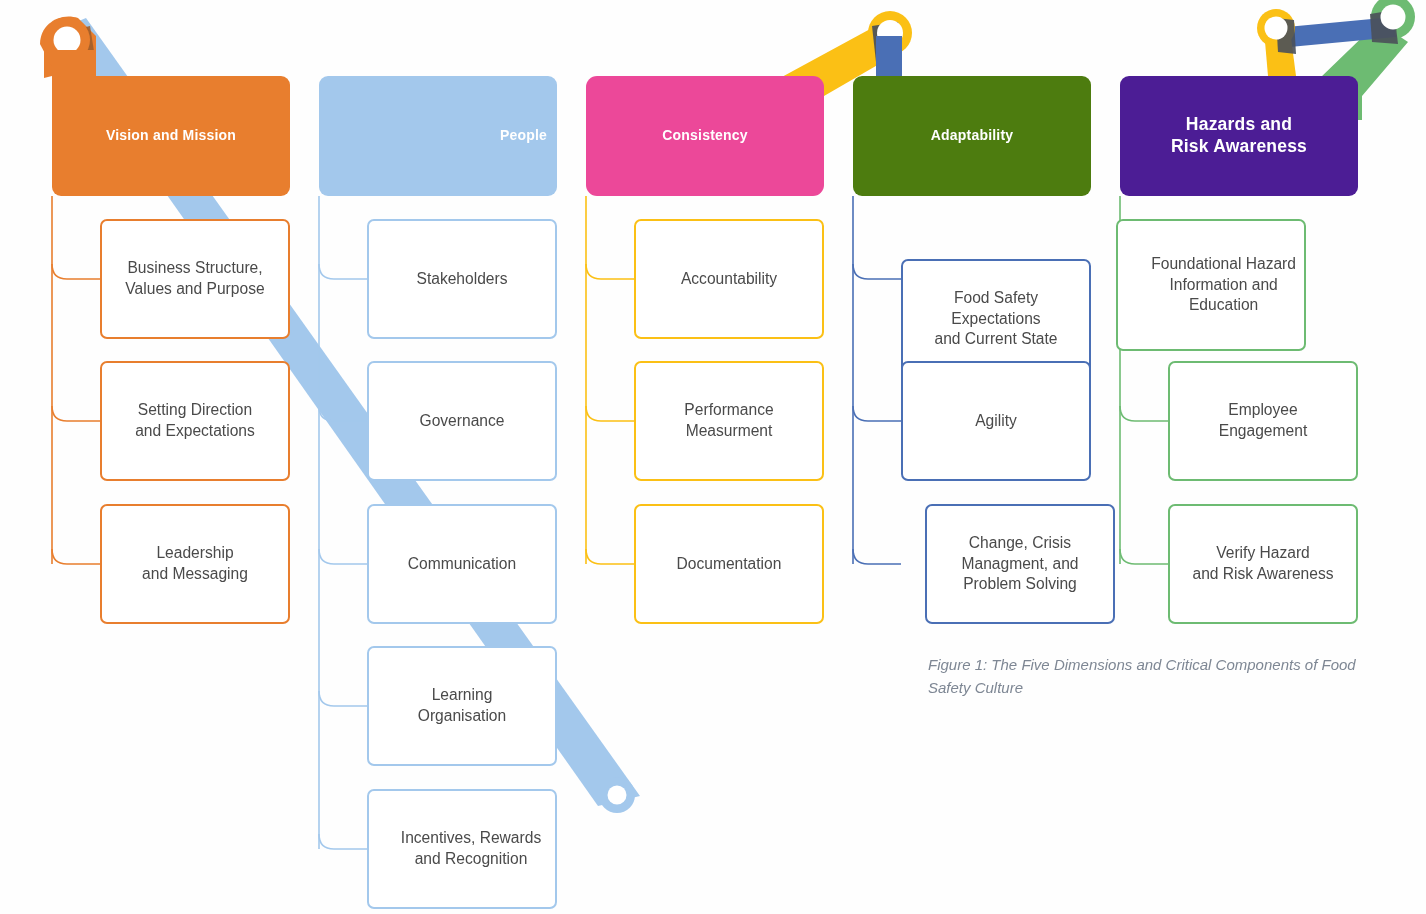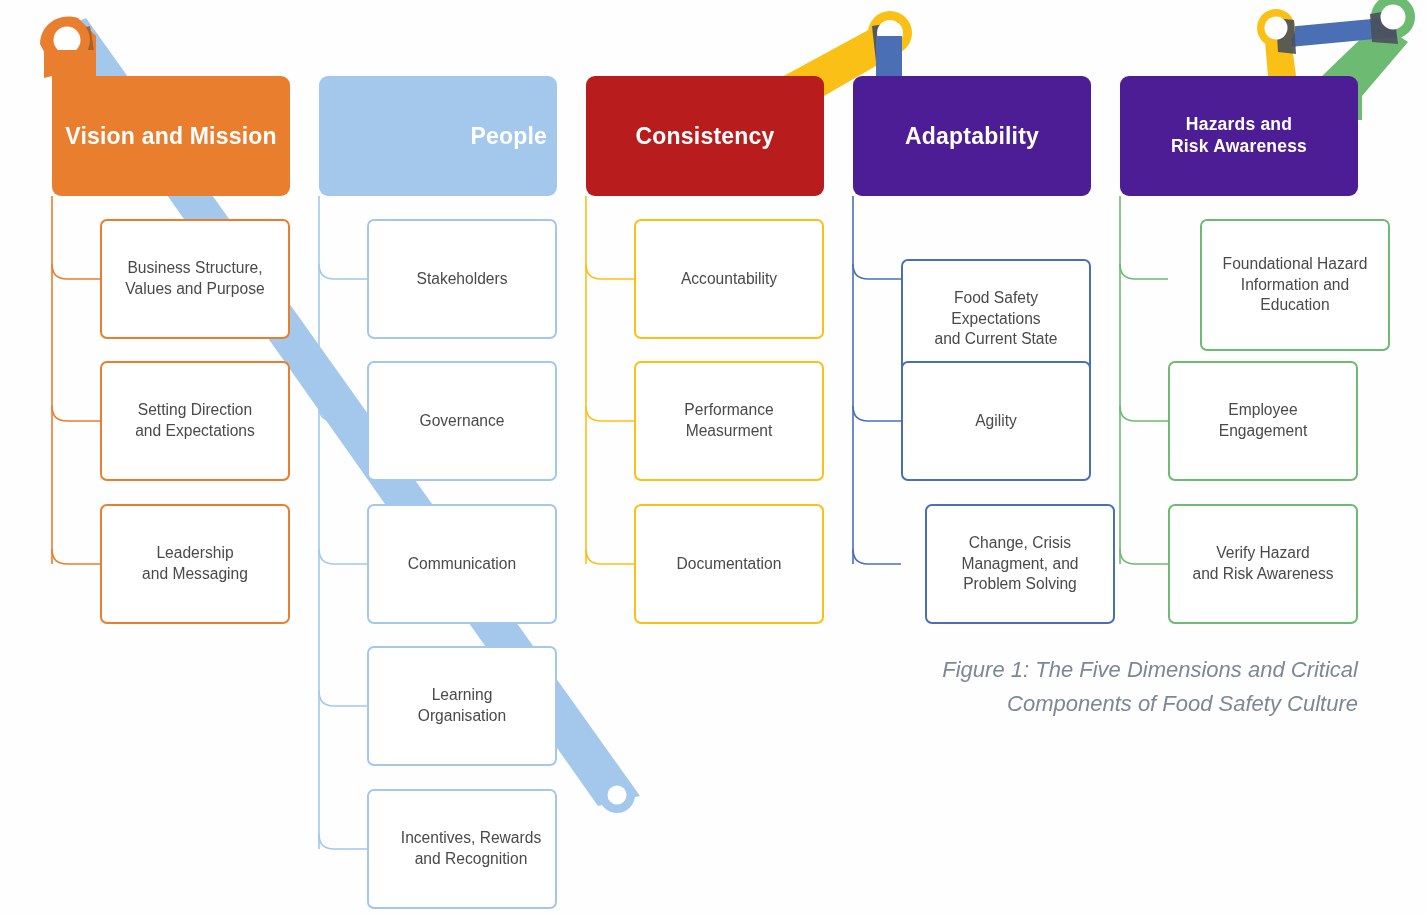--- a/index.html
+++ b/index.html
@@ -15,21 +15,21 @@
   .col{position:absolute;top:0;z-index:3;}
 
   .hdr{
     position:absolute;
     width:238px;height:120px;
     border-radius:9px;
     display:flex;align-items:center;justify-content:center;
     text-align:center;
     color:#ffffff;
     font-weight:bold;
-    font-size:23px;
+    font-size:14px;
     line-height:1.25;
     letter-spacing:.2px;
     box-sizing:border-box;
     padding:0 10px;
   }
   .hdr.two-line{font-size:17.5px;}
 
   .node{
     position:absolute;
     width:190px;
@@ -44,23 +44,23 @@
     line-height:1.33;
     padding:6px 8px;
   }
 
   .caption{
     position:absolute;
     z-index:4;
     right:68px;
     top:653px;
     width:430px;
-    text-align:right;
+    text-align:left;
     font-style:italic;
-    font-size:22px;
+    font-size:15px;
     line-height:1.55;
     color:#7e8794;
   }
 </style>
 </head>
 <body>
 
 <div id="stage">
 
   <svg id="ribbons" viewBox="0 0 1426 914">
@@ -195,54 +195,54 @@
     </div>
     <div class="node" style="left:367px;top:646px;height:120px;border-color:#a3c8ec;">
       <span>Learning<br>Organisation</span>
     </div>
     <div class="node" style="left:367px;top:789px;height:120px;border-color:#a3c8ec;padding-left:26px;">
       <span>Incentives, Rewards<br>and Recognition</span>
     </div>
   </div>
 
   <div class="col">
-    <div class="hdr" style="left:586px;top:76px;background:#b91c1c;">
+    <div class="hdr" style="left:586px;top:76px;background:#ec4899;border-radius:11px;">
       <span>Consistency</span>
     </div>
     <div class="node" style="left:634px;top:219px;height:120px;border-color:#fbc015;">
       <span>Accountability</span>
     </div>
     <div class="node" style="left:634px;top:361px;height:120px;border-color:#fbc015;text-align:center;">
       <span>Performance<br>Measurment</span>
     </div>
     <div class="node" style="left:634px;top:504px;height:120px;border-color:#fbc015;">
       <span>Documentation</span>
     </div>
   </div>
 
   <div class="col">
-    <div class="hdr" style="left:853px;top:76px;background:#4c1d95;">
+    <div class="hdr" style="left:853px;top:76px;background:#4d7c0f;">
       <span>Adaptability</span>
     </div>
     <div class="node" style="left:901px;top:219px;height:120px;border-color:#4a6fb5;margin-top:40px;">
       <span>Food Safety<br>Expectations<br>and Current State</span>
     </div>
     <div class="node" style="left:901px;top:361px;height:120px;border-color:#4a6fb5;">
       <span>Agility</span>
     </div>
     <div class="node" style="left:901px;top:504px;height:120px;border-color:#4a6fb5;margin-left:24px;">
       <span>Change, Crisis<br>Managment, and<br>Problem Solving</span>
     </div>
   </div>
 
   <div class="col">
     <div class="hdr two-line" style="left:1120px;top:76px;background:#4c1d95;">
       <span>Hazards and<br>Risk Awareness</span>
     </div>
-    <div class="node" style="left:1200px;top:219px;height:132px;border-color:#6dbb72;">
+    <div class="node" style="left:1116px;top:219px;height:132px;border-color:#6dbb72;justify-content:flex-end;">
       <span>Foundational Hazard<br>Information and<br>Education</span>
     </div>
     <div class="node" style="left:1168px;top:361px;height:120px;border-color:#6dbb72;">
       <span>Employee<br>Engagement</span>
     </div>
     <div class="node" style="left:1168px;top:504px;height:120px;border-color:#6dbb72;">
       <span>Verify Hazard<br>and Risk Awareness</span>
     </div>
   </div>
 

